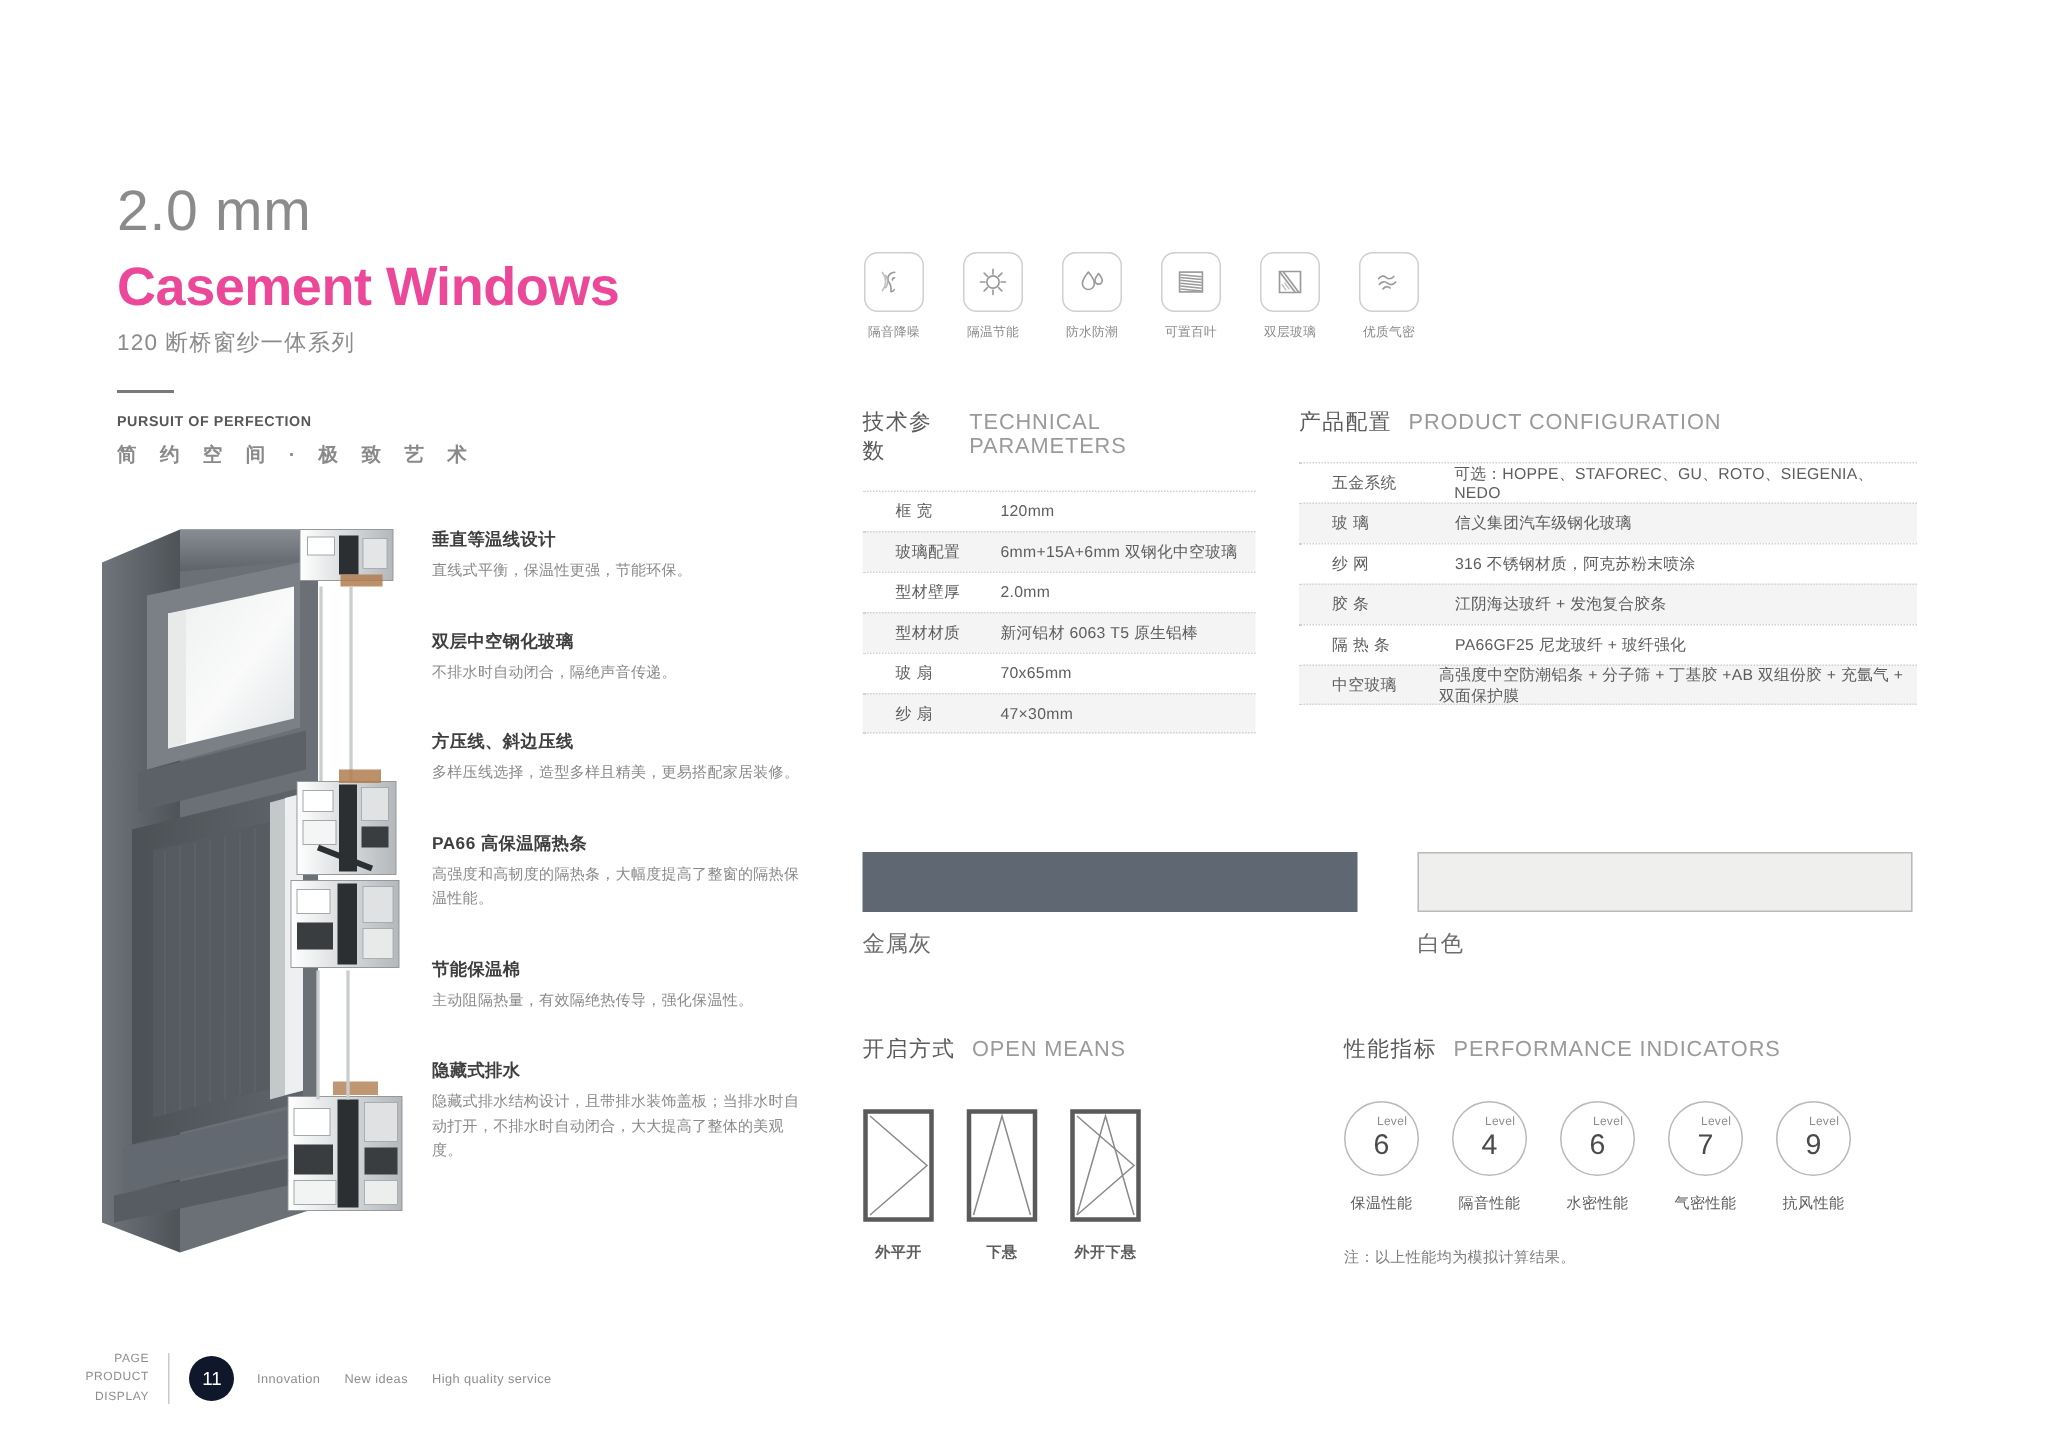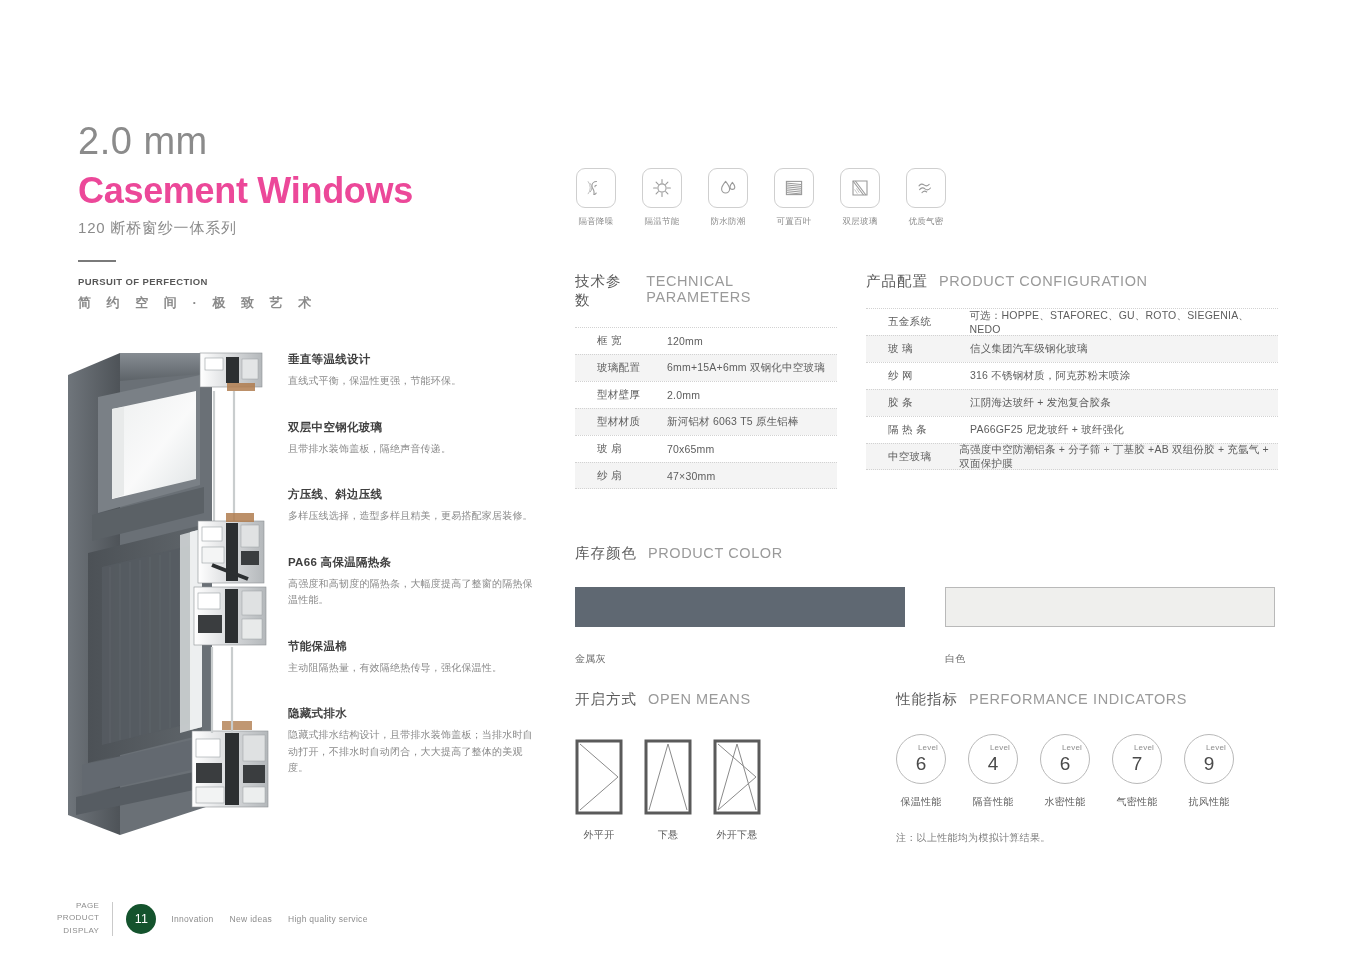--- a/index.html
+++ b/index.html
@@ -54,27 +54,27 @@
   .features { position: absolute; left: 288px; top: 352px; width: 250px; }
   .feat { margin-bottom: 30px; }
   .feat-t { font-size: 11.5px; font-weight: 700; color: #3f3f3f; letter-spacing: .3px; }
   .feat-d { font-size: 10px; color: #8a8a8a; line-height: 1.65; margin-top: 6px; letter-spacing: .2px; }
 
   
   .color-block { position: absolute; left: 575px; top: 544px; width: 703px; }
   .sw-row { display: flex; gap: 40px; margin-top: 24px; }
   .sw-col { width: 330px; }
   .sw { height: 40px; }
-  .sw-lbl { font-size: 10px; color: #6d6d6d; margin-top: 25px; letter-spacing: .3px; font-family: Liberation Serif, serif; }
+  .sw-lbl { font-size: 15px; color: #6d6d6d; margin-top: 12px; letter-spacing: .3px; font-family: Liberation Serif, serif; }
 
   
   .open-block { position: absolute; left: 575px; top: 690px; width: 280px; }
   .win-row { display: flex; gap: 21px; margin-top: 30px; }
   .win-col { width: 48px; display: flex; flex-direction: column; align-items: center; }
-  .win-lbl { font-size: 10px; color: #5d5d5d; margin-top: 13px; white-space: nowrap; letter-spacing: .3px; }
+  .win-lbl { font-size: 10px; color: #5d5d5d; margin-top: 13px; white-space: nowrap; letter-spacing: .3px; font-weight: bold; }
 
   
   .perf-block { position: absolute; left: 896px; top: 690px; width: 400px; }
   .perf-row { display: flex; gap: 22px; margin-top: 25px; }
   .perf-col { width: 50px; display: flex; flex-direction: column; align-items: center; }
   .perf-circle { width: 50px; height: 50px; border: 1.3px solid #b9b9b9; border-radius: 50%;
                  display: flex; flex-direction: column; align-items: center; justify-content: center; }
   .perf-lv { font-size: 8px; color: #8d8d8d; letter-spacing: .2px; line-height: 1; padding-left: 14px; }
   .perf-num { font-size: 19px; color: #4a4a4a; font-weight: 400; line-height: 1.15; margin-top: 1px; }
   .perf-lbl { font-size: 10px; color: #5d5d5d; margin-top: 11px; white-space: nowrap; letter-spacing: .3px; }
@@ -364,45 +364,41 @@
     </svg>
   </div>
 
   <div class="features">
     <div class="feat">
       <div class="feat-t">垂直等温线设计</div>
       <div class="feat-d">直线式平衡，保温性更强，节能环保。</div>
     </div>
     <div class="feat">
       <div class="feat-t">双层中空钢化玻璃</div>
-      <div class="feat-d">且带排水装饰盖板，隔绝声音传递。</div>
+      <div class="feat-d">不排水时自动闭合，隔绝声音传递。</div>
     </div>
     <div class="feat">
       <div class="feat-t">方压线、斜边压线</div>
       <div class="feat-d">多样压线选择，造型多样且精美，更易搭配家居装修。</div>
     </div>
     <div class="feat">
       <div class="feat-t">PA66 高保温隔热条</div>
       <div class="feat-d">高强度和高韧度的隔热条，大幅度提高了整窗的隔热保温性能。</div>
     </div>
     <div class="feat">
       <div class="feat-t">节能保温棉</div>
       <div class="feat-d">主动阻隔热量，有效隔绝热传导，强化保温性。</div>
     </div>
     <div class="feat">
       <div class="feat-t">隐藏式排水</div>
       <div class="feat-d">隐藏式排水结构设计，且带排水装饰盖板；当排水时自动打开，不排水时自动闭合，大大提高了整体的美观度。</div>
     </div>
   </div>
 
   <div class="color-block">
-    <div class="sec-title">
-      <span class="sec-cn">库存颜色</span>
-      <span class="sec-en">PRODUCT COLOR</span>
-    </div>
     <div class="sw-row">
       <div class="sw-col">
         <div class="sw" id="sw0" style="background: rgb(95, 104, 114);"></div>
         <div class="sw-lbl">金属灰</div>
       </div>
       <div class="sw-col">
         <div class="sw" id="sw1" style="border: 1px solid rgb(185, 185, 185); background: rgb(239, 239, 237);"></div>
         <div class="sw-lbl">白色</div>
       </div>
     </div>
@@ -492,21 +488,21 @@
     <div class="perf-note">注：以上性能均为模拟计算结果。</div>
   </div>
 
   <div class="footer">
     <div class="f-stack">
       <div>PAGE</div>
       <div>PRODUCT</div>
       <div>DISPLAY</div>
     </div>
     <div class="f-div"></div>
-    <div class="f-circle" id="pagebadge" style="background: #14532d;">11</div>
+    <div class="f-circle" id="pagebadge" style="background: #0f172a;">11</div>
     <div class="f-tags">
       <span class="f-tag">Innovation</span>
       <span class="f-tag">New ideas</span>
       <span class="f-tag">High quality service</span>
     </div>
   </div>
 
 </div>
 
 </body></html>

